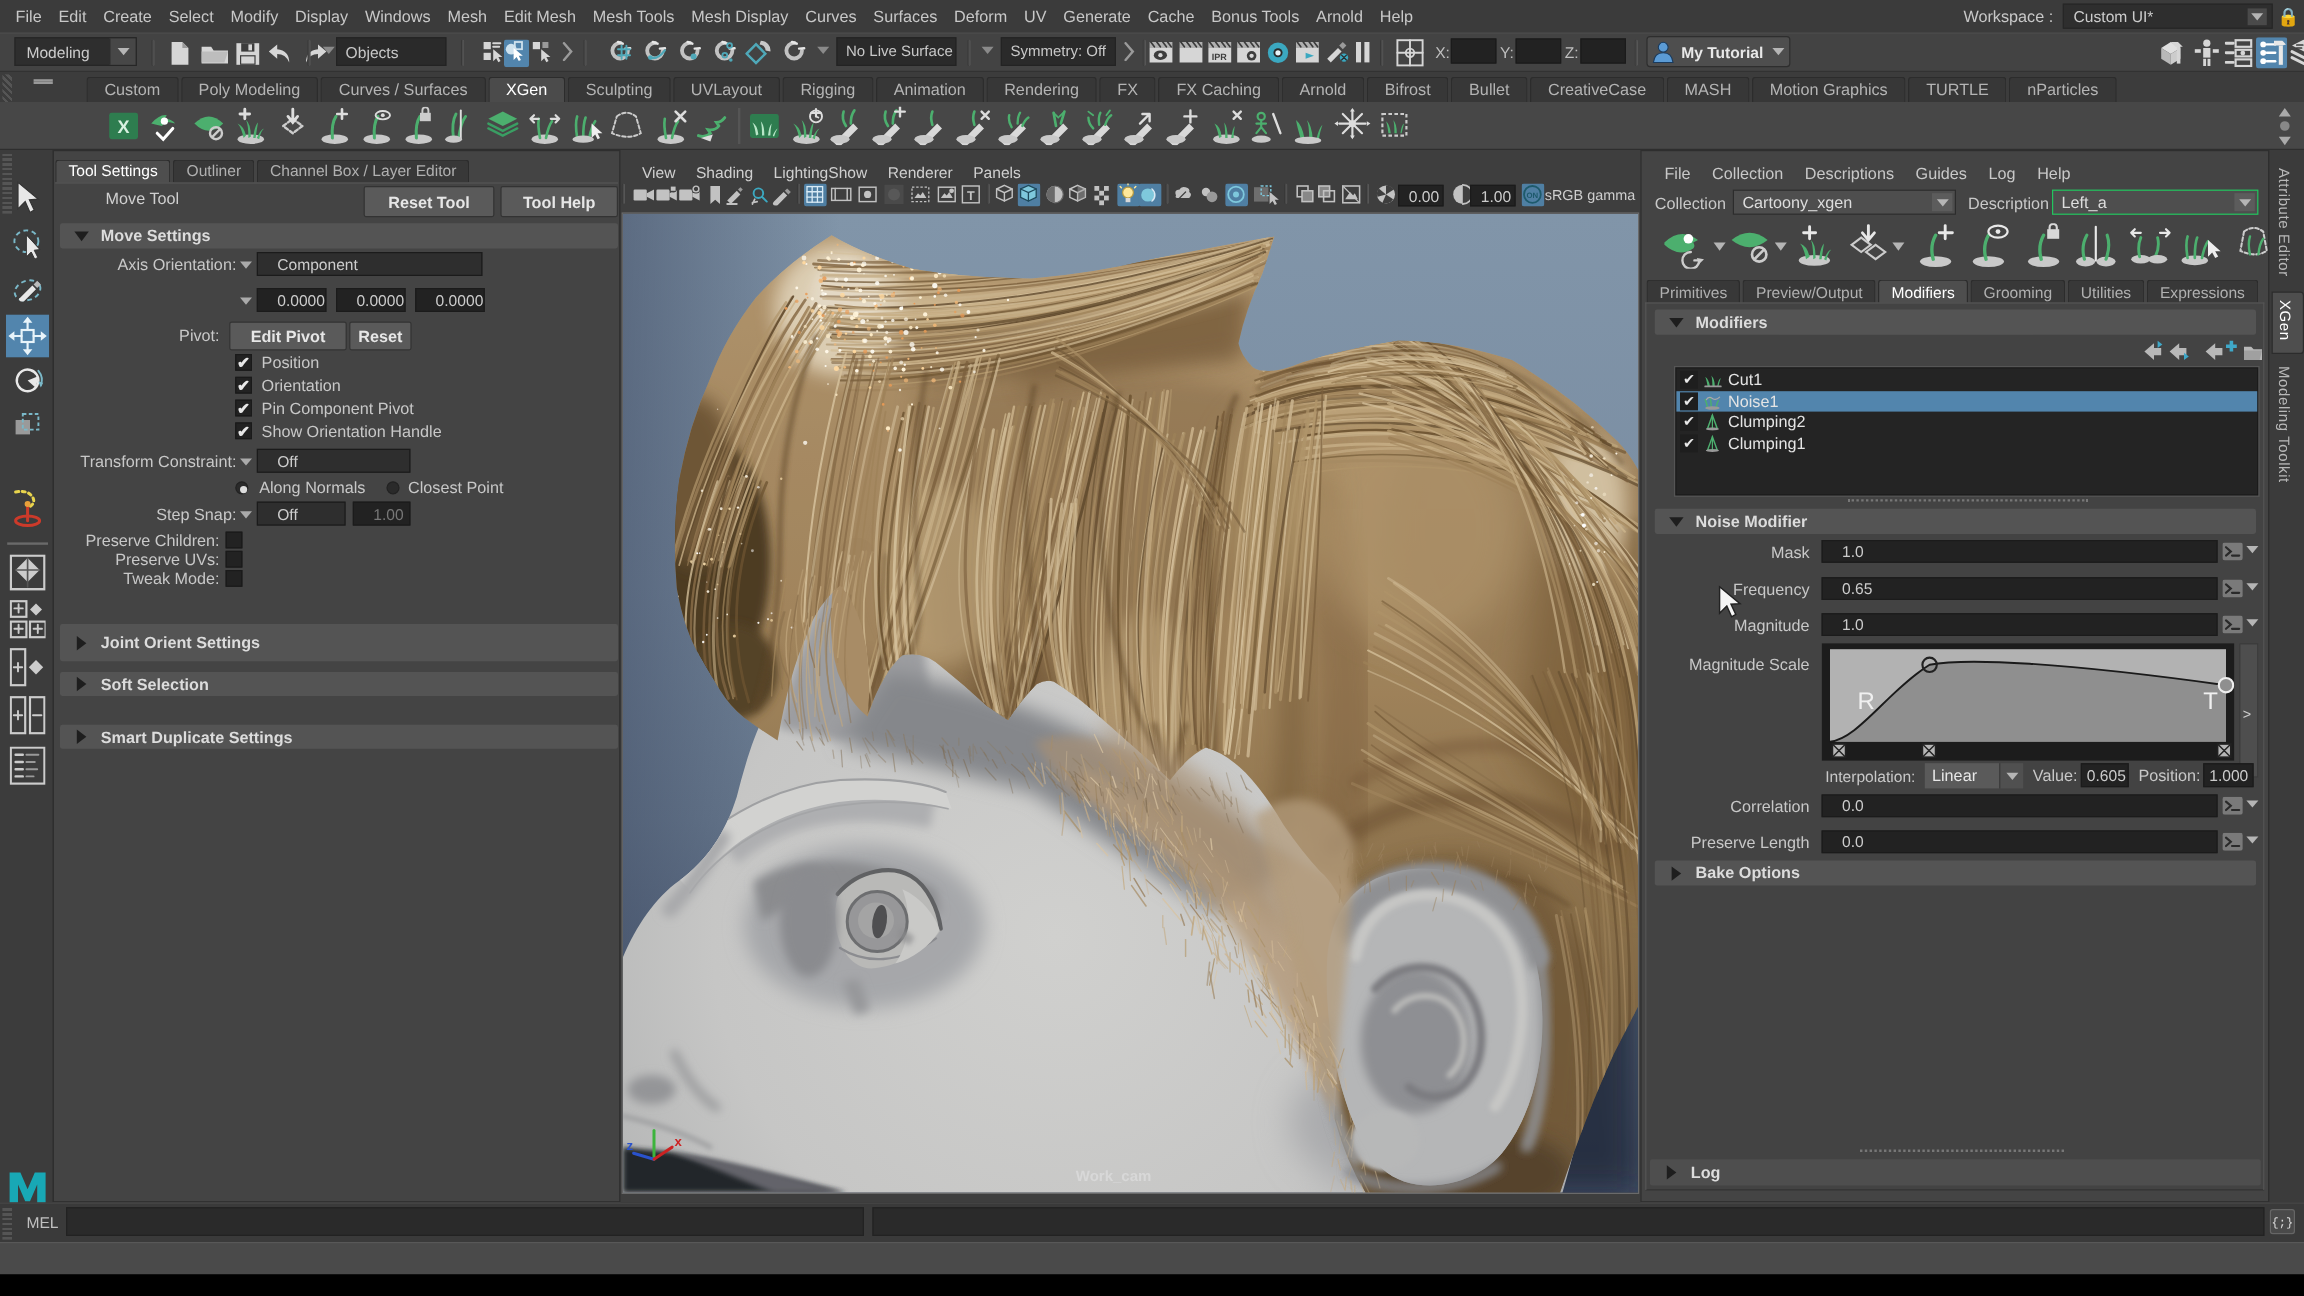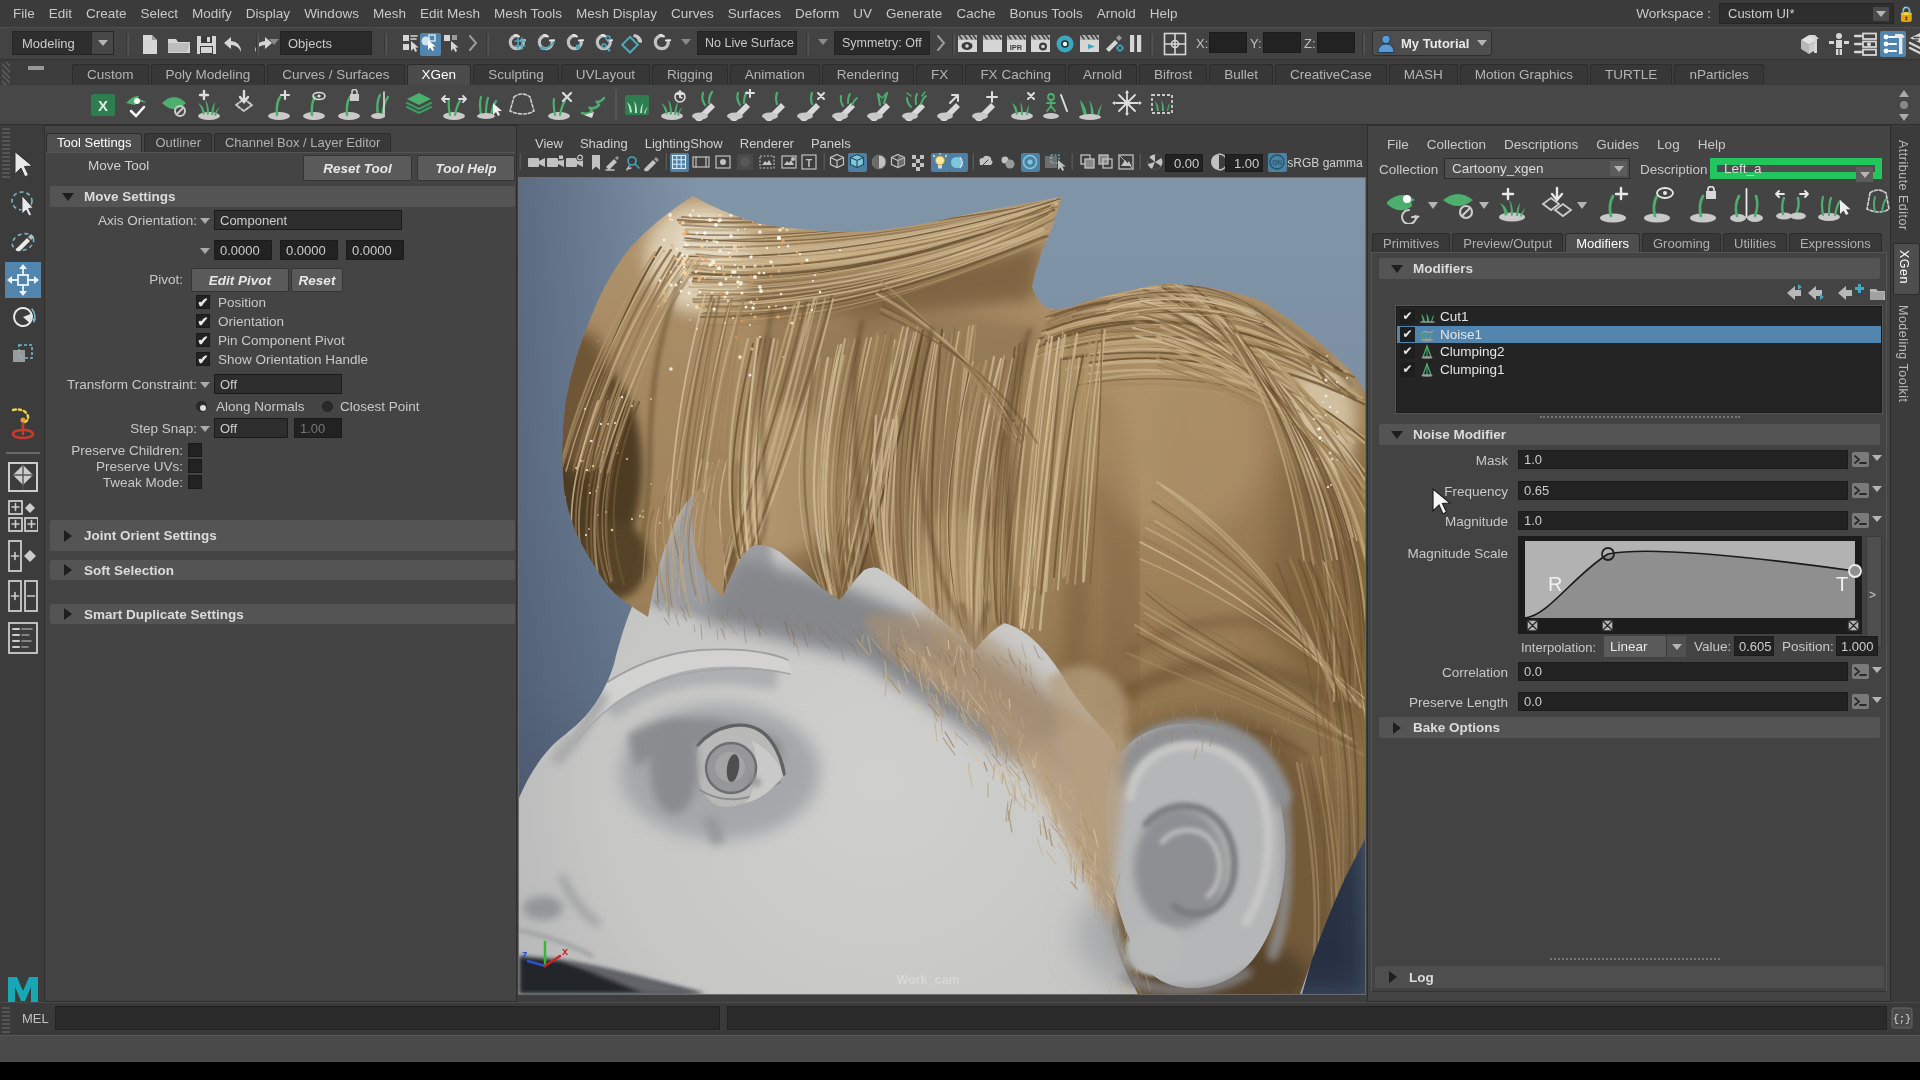--- a/index.html
+++ b/index.html
@@ -30,23 +30,23 @@
   border:1px solid #2c2c2c;border-bottom:none;border-radius:3px 3px 0 0;margin-right:2px;white-space:nowrap;}
 .ptab.act{background:#4e4e4e;color:#fff;}
 .hdr{background:#545454;border-radius:2px;color:#dcdcdc;font-weight:bold;font-size:13.5px;
   display:flex;align-items:center;}
 .tri-d{width:0;height:0;border-left:6px solid transparent;border-right:6px solid transparent;border-top:8px solid #1e1e1e;margin:0 10px 0 12px;}
 .tri-r{width:0;height:0;border-top:6px solid transparent;border-bottom:6px solid transparent;border-left:8px solid #1e1e1e;margin:0 12px 0 14px;}
 .lbl{color:#c8c8c8;font-size:13.5px;text-align:right;position:absolute;white-space:nowrap;}
 .ck{position:absolute;width:14px;height:14px;background:#222222;border:1px solid #1a1a1a;color:#e8e8e8;
   font-size:13px;line-height:13px;text-align:center;font-weight:bold;}
 .btn{background:#5a5a5a;border:1px solid #333;color:#e6e6e6;font-size:13.5px;font-weight:bold;
-  display:flex;align-items:center;justify-content:center;position:absolute;border-radius:2px;font-style:italic;}
+  display:flex;align-items:center;justify-content:center;position:absolute;border-radius:2px;}
 .ddtri{width:0;height:0;border-left:5px solid transparent;border-right:5px solid transparent;border-top:6px solid #b5b5b5;}
-.num{background:#222222;border:1px solid #1b1b1b;color:#cccccc;font-size:13px;display:flex;align-items:center;padding-left:5px;position:absolute;}
+.num{background:#222222;border:1px solid #1b1b1b;color:#cccccc;font-size:13px;display:flex;align-items:center;padding-left:16px;position:absolute;}
 
 #melbar{left:0;top:1002px;width:1920px;height:33px;background:#3a3a3a;border-top:1px solid #4a4a4a;}
 #helpbar{left:0;top:1035px;width:1920px;height:27px;background:#4a4a4a;border-top:1px solid #585858;}
 #blackbar{left:0;top:1062px;width:1920px;height:18px;background:#000;}
 .vtxt{writing-mode:vertical-rl;color:#b8b8b8;font-size:12.5px;letter-spacing:0.5px;}
 svg path{stroke-linecap:round;}
 </style></head><body>
 <div id="page">
 
 <div id="menubar" class="abs">
@@ -615,21 +615,21 @@
 <div style="padding:0 9px">Guides</div>
 <div style="padding:0 9px">Log</div>
 <div style="padding:0 9px">Help</div>
 </div>
 <div class="abs" style="left:1379px;top:162px;color:#c8c8c8;font-size:13.5px">Collection</div>
 <div class="abs" style="left:1444px;top:158px;width:186px;height:21px;background:#4e4e4e;border:1px solid #2c2c2c;color:#ddd;font-size:13.5px;display:flex;align-items:center;padding-left:7px">Cartoony_xgen
 <div style="position:absolute;right:2px;top:2px;width:17px;height:15px;background:#5c5c5c;display:flex;align-items:center;justify-content:center">
         <div class="ddtri"></div>
       </div></div>
 <div class="abs" style="left:1640px;top:162px;color:#c8c8c8;font-size:13.5px">Description</div>
-<div class="abs" style="left:1710px;top:158px;width:172px;height:21px;background:#4e4e4e;border:7px solid #22c55e;color:#ddd;font-size:13.5px;display:flex;align-items:center;padding-left:7px">Left_a
+<div class="abs" style="left:1710px;top:158px;width:172px;height:21px;background:#4e4e4e;border:1px solid #22c55e;color:#ddd;font-size:13.5px;display:flex;align-items:center;padding-left:7px">Left_a
 <div style="position:absolute;right:2px;top:2px;width:17px;height:15px;background:#5c5c5c;display:flex;align-items:center;justify-content:center">
         <div class="ddtri"></div>
       </div></div>
 <svg class="abs" style="left:1385px;top:186px;" width="40" height="38" viewBox="0 0 40 38">
       <path d="M2 16 q14 -13 28 -2 l-4 2 q2 3 0 5 q-12 8 -24 -3 z" fill="#4caf6e"></path>
       <circle cx="22" cy="13" r="4" fill="#fff"></circle>
       <path d="M24 24 a7 7 0 1 0 7 7 l-4 0" fill="none" stroke="#ccc" stroke-width="2"></path>
       <path d="M31 34 l4 -4 -6 -1 z" fill="#ccc"></path>
     </svg>
 <svg class="abs" style="left:1426px;top:200px;" width="14" height="12" viewBox="0 0 14 12">

